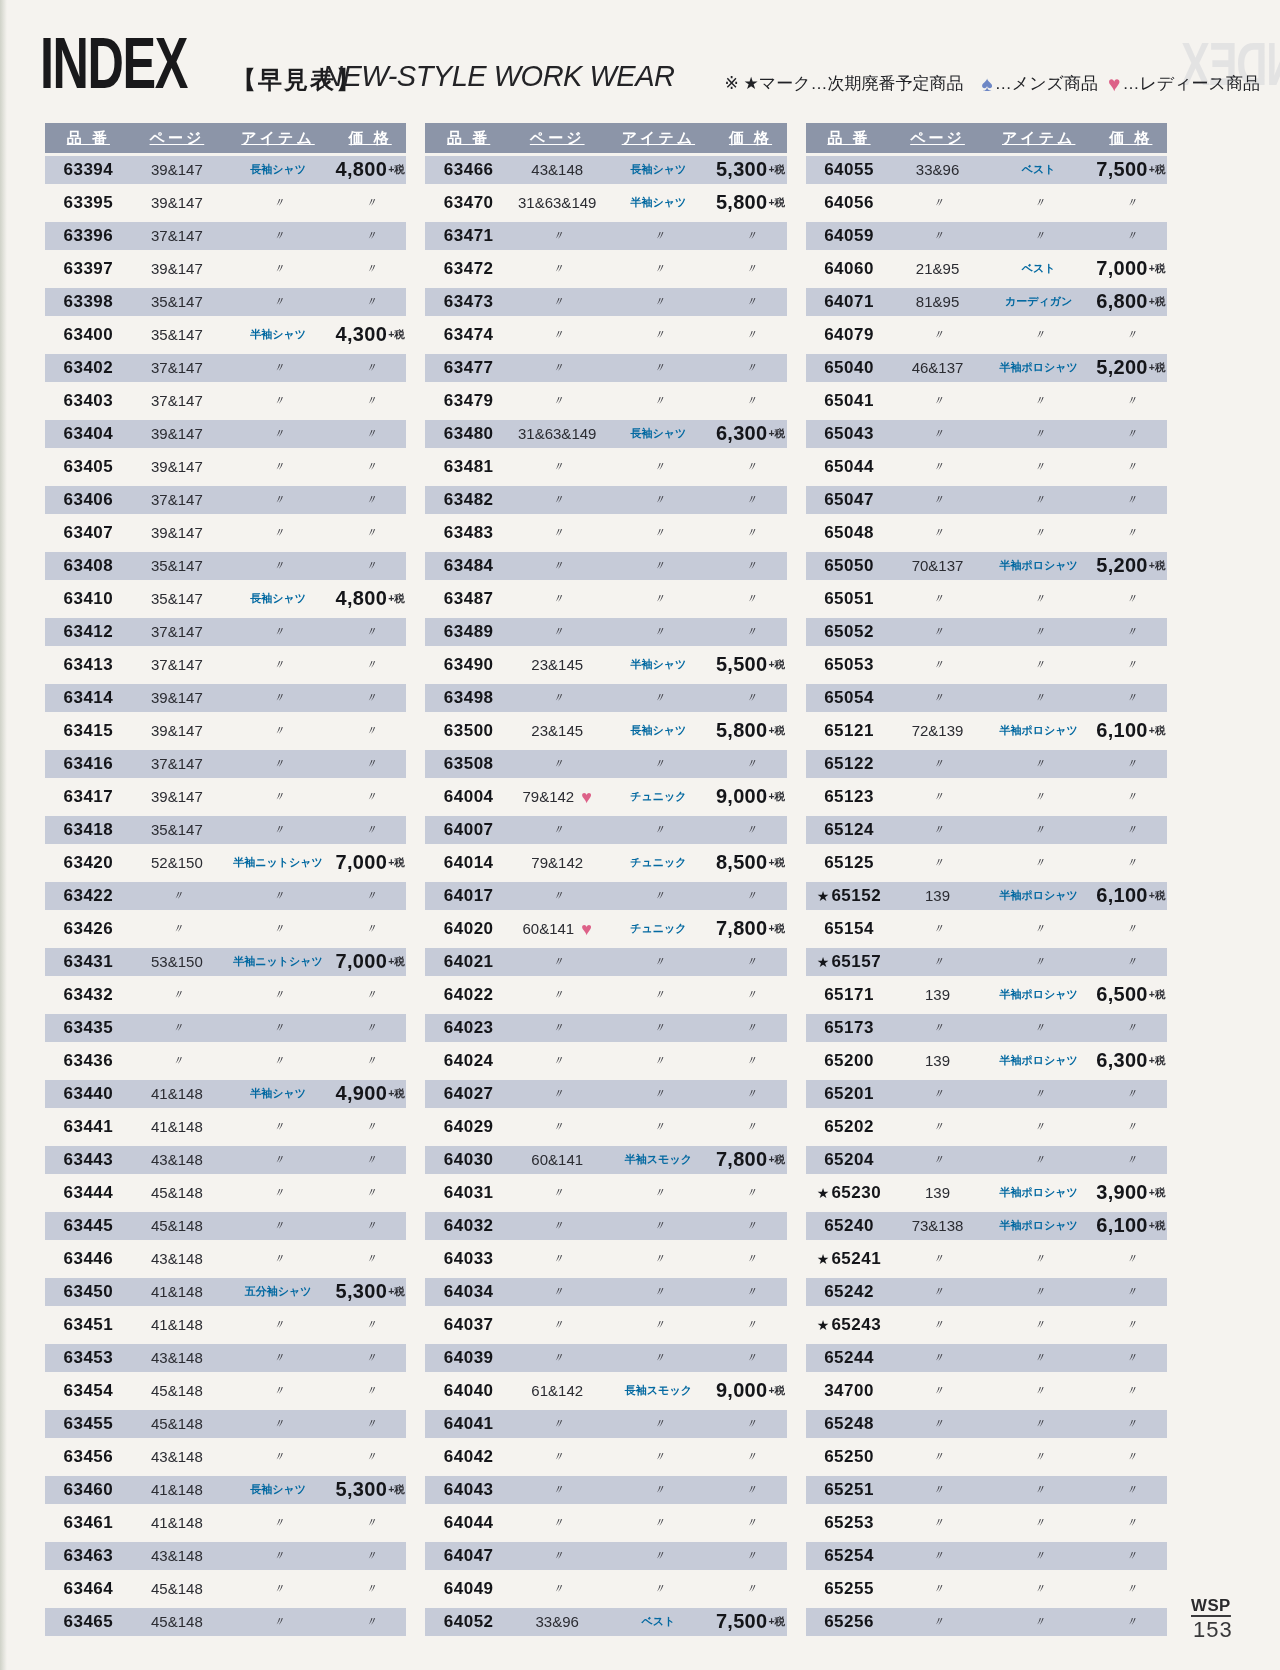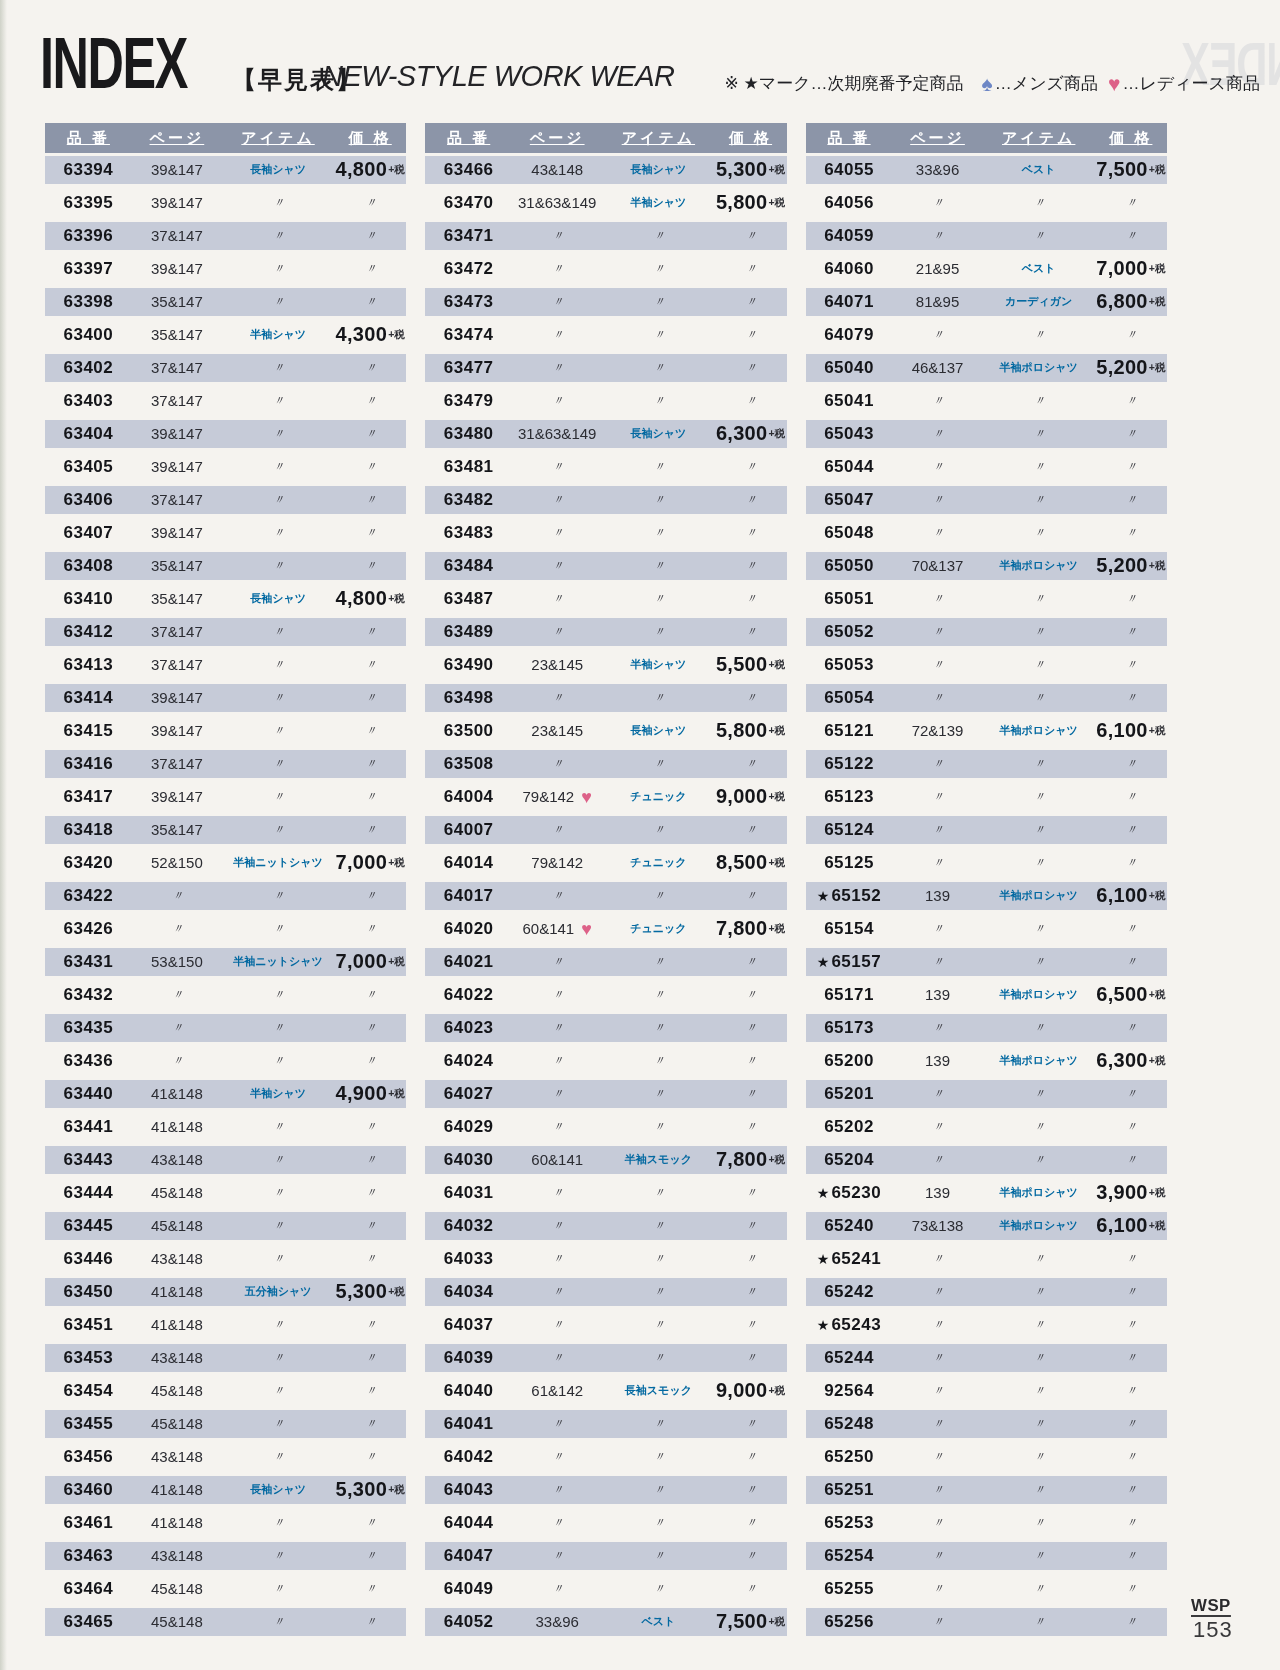--- a/index.html
+++ b/index.html
@@ -1961,21 +1961,21 @@
         </div>
         <div class="cell c-item">
           <span class="ditto">〃</span>
         </div>
         <div class="cell c-price">
           <span class="ditto">〃</span>
         </div>
       </div>
       <div class="trow">
         <div class="cell c-no">
-          <span class="no-text">92564</span>
+          <span class="no-text">34700</span>
         </div>
         <div class="cell c-page">
           <span class="ditto">〃</span>
         </div>
         <div class="cell c-item">
           <span class="ditto">〃</span>
         </div>
         <div class="cell c-price">
           <span class="ditto">〃</span>
         </div>

